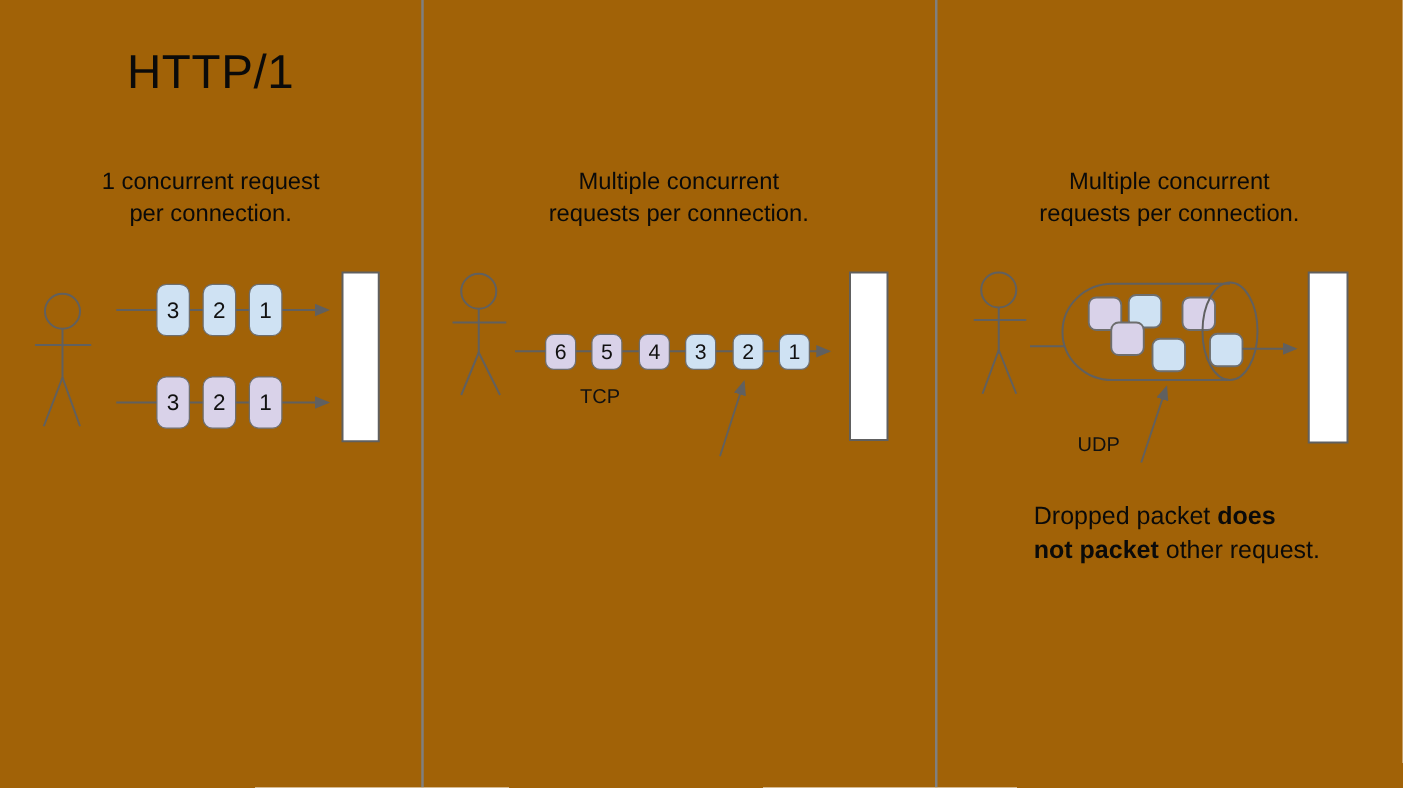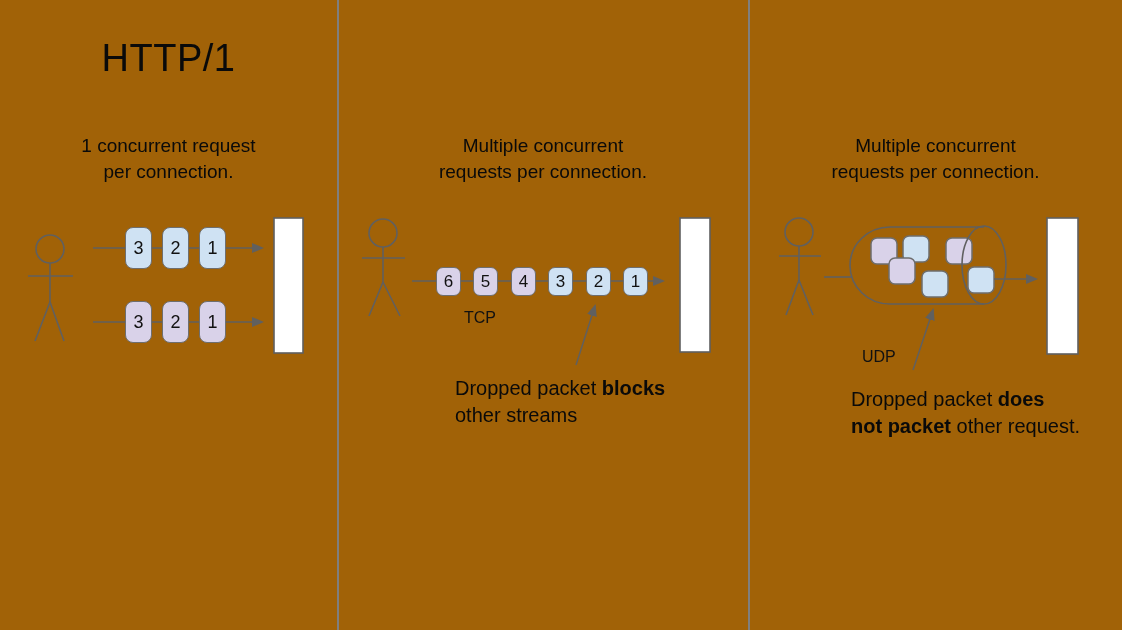--- a/index.html
+++ b/index.html
@@ -139,22 +139,18 @@
   <div class="pkt sq blue" style="left:586px;top:267px;">
       <span>2</span>
     </div>
   <div class="pkt sq blue" style="left:623px;top:267px;">
       <span>1</span>
     </div>
 
   <div class="proto-label txt" style="left:448px;top:309px;margin-left:16px;">TCP</div>
   <div class="proto-label txt" style="left:862px;top:312px;margin-top:36px;">UDP</div>
 
-  <div class="caption txt" style="left:455px;top:375px;width:250px;">
-    <span>Dropped packet </span><b>blocks</b><br>
-    <span>other streams</span>
-  </div>
-  <div class="caption txt" style="left:827px;top:386px;width:260px;margin-left:24px;">
+  <div class="caption txt" style="left:827px;top:400px;width:260px;">
     <span>Dropped packet </span><b>does</b><br>
     <b>not packet</b><span> other request.</span>
   </div>
 
 </div>
 
 </body></html>

